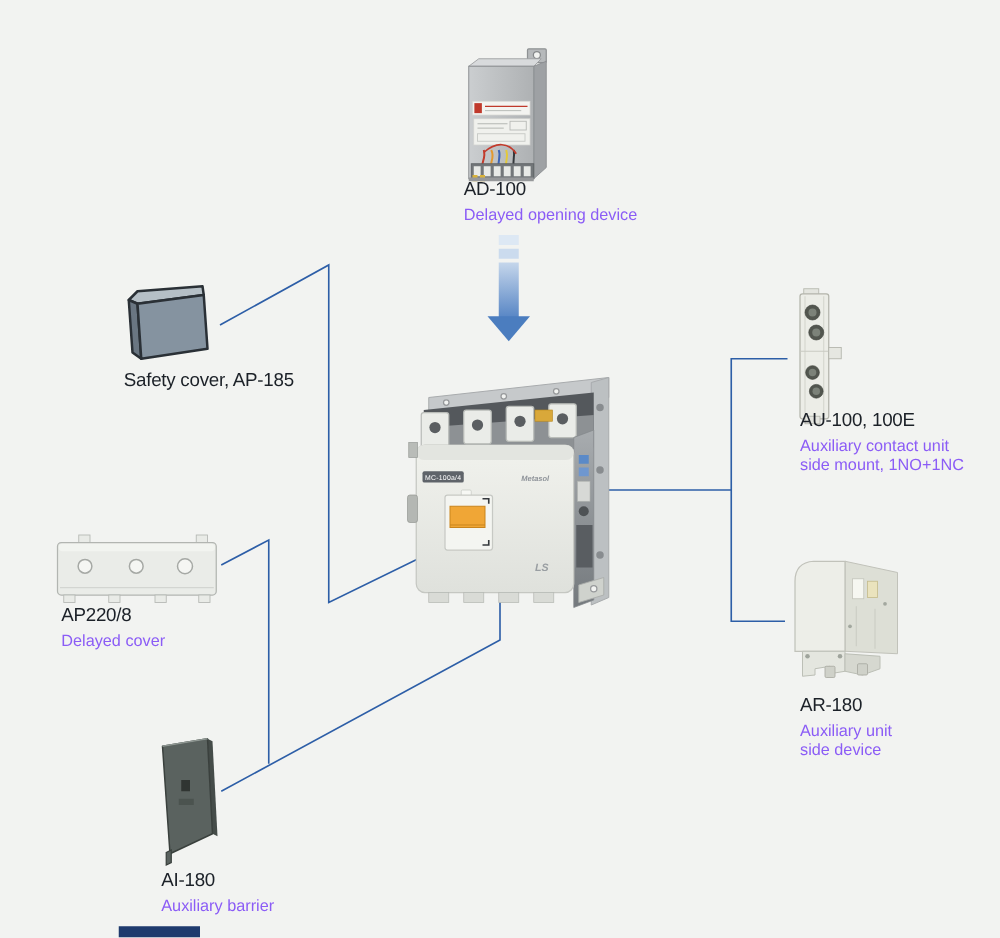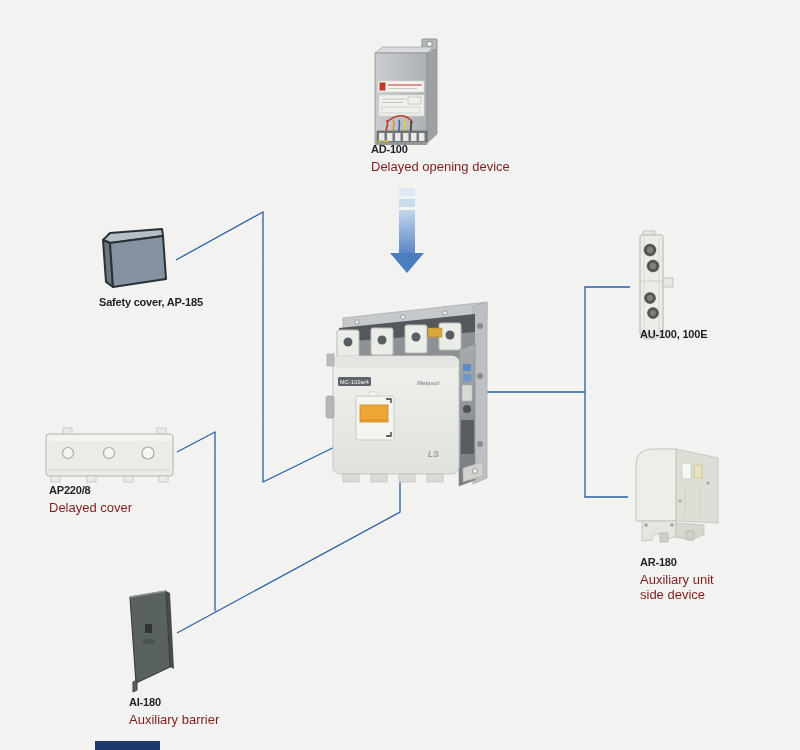--- a/index.html
+++ b/index.html
@@ -4,22 +4,22 @@
 <style>
   html,body{margin:0;padding:0;}
   body{
     width:800px;height:750px;position:relative;overflow:hidden;
     background:#f2f3f1;
     font-family:"Liberation Sans","DejaVu Sans",sans-serif;
   }
   .layer{position:absolute;left:0;top:0;}
   .item{position:absolute;}
   .label{position:absolute;z-index:5;}
-  .label .name{font-size:11px;font-weight:700;color:#1c2128;letter-spacing:-0.2px;}
-  .label .desc{font-size:13px;color:#7f1d1d;margin-top:4px;line-height:15px;}
+  .label .name{font-size:15px;font-weight:400;color:#1c2128;letter-spacing:-0.2px;}
+  .label .desc{font-size:13px;color:#8b5cf6;margin-top:4px;line-height:15px;}
   svg text{font-family:"Liberation Sans","DejaVu Sans",sans-serif;}
   .footer-bar{position:absolute;left:95px;top:741px;width:65px;height:9px;background:#1e3a6d;}
 </style>
 </head>
 <body>
 
 <svg class="layer" width="800" height="750">
   <defs>
     <linearGradient id="arrowGrad" x1="0" y1="0" x2="0" y2="1">
       <stop offset="0" stop-color="#c5d6eb"></stop>
@@ -217,20 +217,24 @@
   <div class="name">AD-100</div>
   <div class="desc">Delayed opening device</div>
 </div>
 
 <div class="label" style="left:99px;top:296px">
   <div class="name">Safety cover, AP-185</div>
 </div>
 
 <div class="label" style="left:640px;top:328px">
   <div class="name">AU-100, 100E</div>
+  <div class="desc">
+    <div>Auxiliary contact unit</div>
+    <div>side mount, 1NO+1NC</div>
+  </div>
 </div>
 
 <div class="label" style="left:49px;top:484px">
   <div class="name">AP220/8</div>
   <div class="desc">Delayed cover</div>
 </div>
 
 <div class="label" style="left:640px;top:556px">
   <div class="name">AR-180</div>
   <div class="desc">

